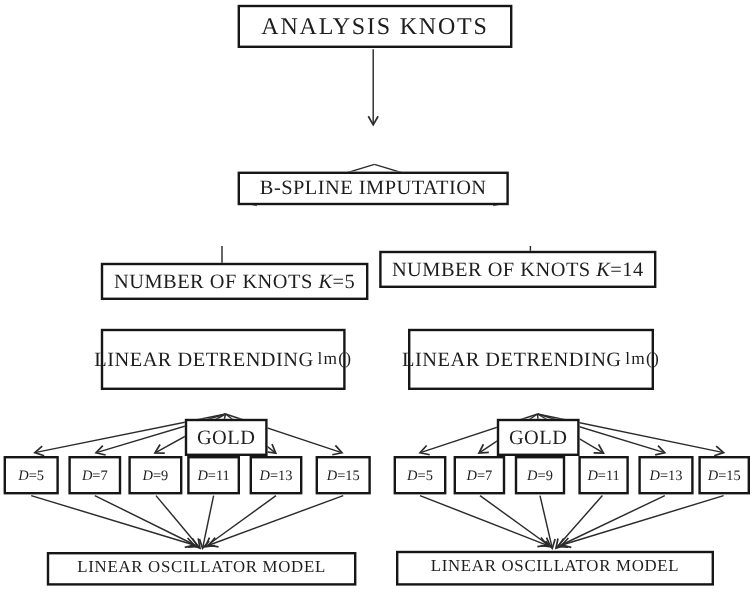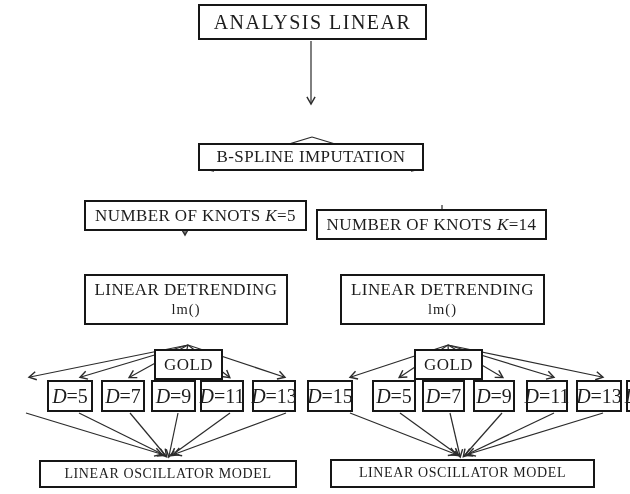--- a/index.html
+++ b/index.html
@@ -38,33 +38,32 @@
   .title-box {
     font-size: 20px;
     letter-spacing: 1.5px;
   }
   .mid-box {
     font-size: 17px;
     letter-spacing: 0.4px;
     margin-top: 36px;
   }
   .detrend-box {
-    flex-direction: column;
+    flex-direction: row;
     justify-content: center;
     gap: 3px;
   }
   .code {
     font-family: Liberation Serif, serif;
     font-size: 14.5px;
     letter-spacing: 1px;
   }
   .dbox {
     border-width: 2.5px;
-    font-size: 20px;
-    margin-left: 44px;
+    font-size: 12px;
   }
   .var {
     font-style: italic;
   }
   .model-box {
     font-size: 14px;
     letter-spacing: 0.6px;
   }
 </style>
 </head>
@@ -123,28 +122,28 @@
         <line x1="400" y1="413" x2="458" y2="455" marker-end="url(#ah)"></line>
         <line x1="450" y1="413" x2="460" y2="456" marker-end="url(#ah)"></line>
         <line x1="502" y1="413" x2="464" y2="456" marker-end="url(#ah)"></line>
         <line x1="554" y1="413" x2="466" y2="455" marker-end="url(#ah)"></line>
         <line x1="603" y1="413" x2="469" y2="454" marker-end="url(#ah)"></line>
       </g>
     </g>
   </svg>
 
   <div class="box title-box" style="left:198px;top:4px;width:229px;height:36px">
-    <span>ANALYSIS LINEAR</span>
+    <span>ANALYSIS KNOTS</span>
   </div>
 
   <div class="box mid-box" style="left:198px;top:107px;width:226px;height:28px">
     <span>B-SPLINE IMPUTATION</span>
   </div>
 
-  <div class="box mid-box" style="left:84px;top:164px;width:223px;height:31px">
+  <div class="box mid-box" style="left:84px;top:183px;width:223px;height:31px">
     <span><span>NUMBER OF KNOTS </span><span class="var">K</span><span>=5</span></span>
   </div>
 
   <div class="box mid-box" style="left:316px;top:173px;width:231px;height:31px">
     <span><span>NUMBER OF KNOTS </span><span class="var">K</span><span>=14</span></span>
   </div>
 
   <div class="box mid-box detrend-box" style="left:84px;top:238px;width:204px;height:51px">
     <span>LINEAR DETRENDING</span>
     <span class="code">lm()</span>

